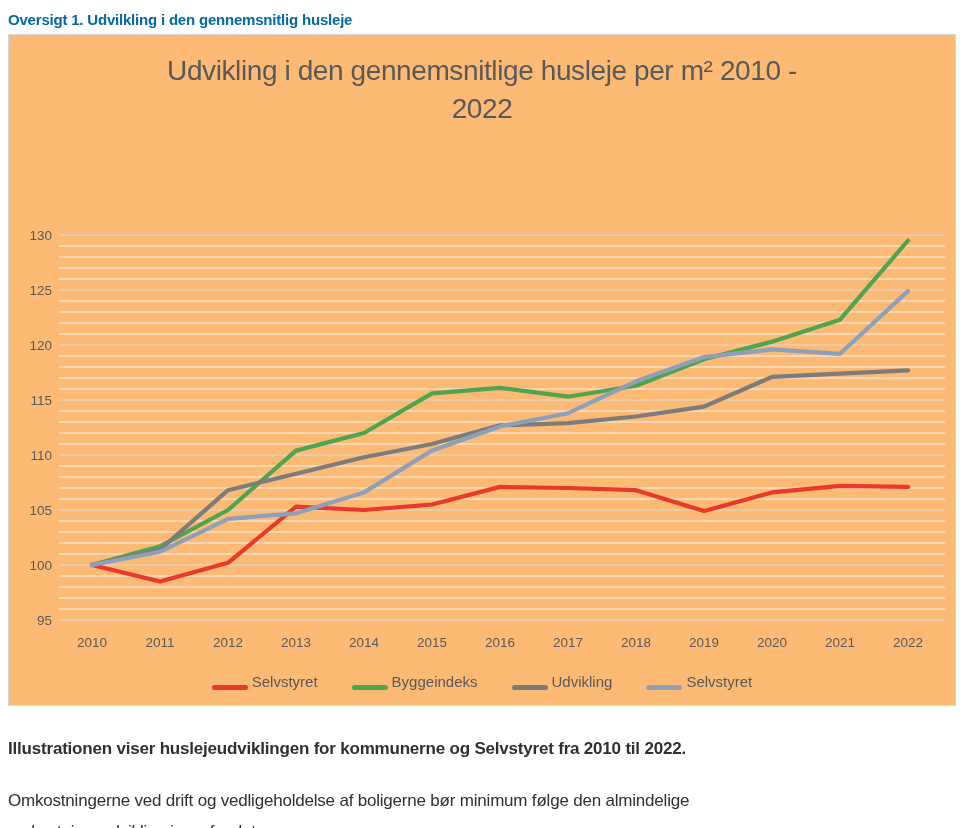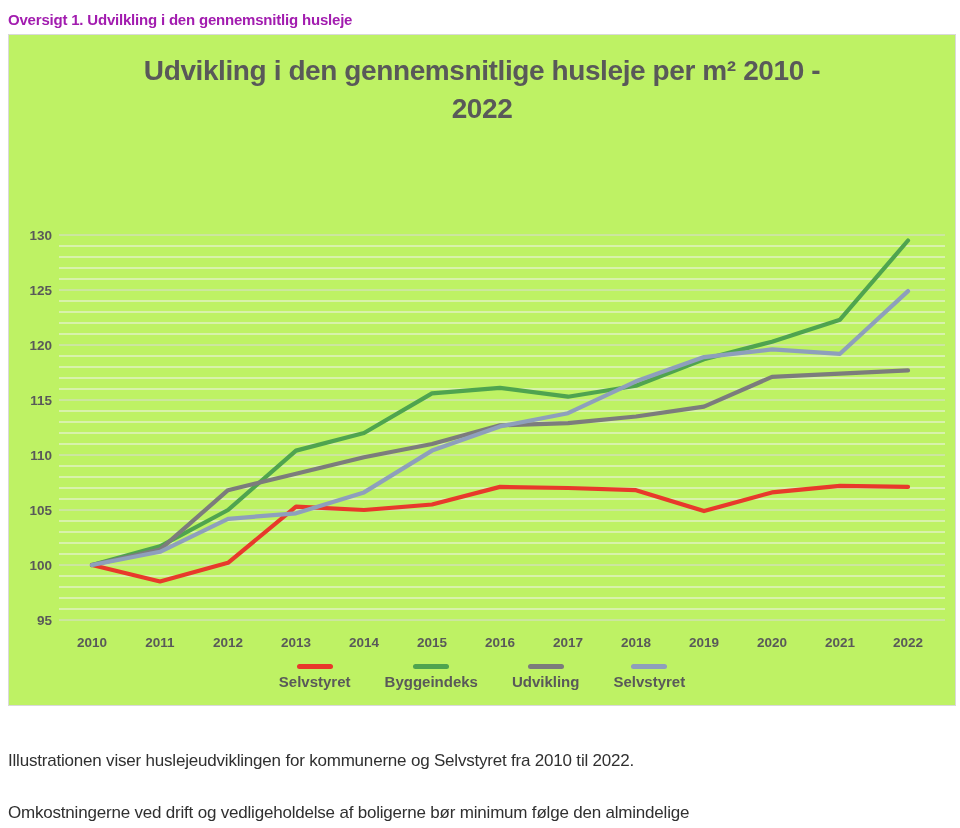--- a/index.html
+++ b/index.html
@@ -11,32 +11,31 @@
   body {
     width: 960px;
     height: 828px;
     position: relative;
     overflow: hidden;
   }
   .heading {
     margin: 11px 4px 6px 8px;
     font-size: 15px;
     font-weight: bold;
-    color: #a21caf;
+    color: #0369a1;
     letter-spacing: -0.2px;
   }
   .chart-box {
     position: relative;
     margin-left: 8px;
     width: 946px;
     height: 670px;
     border: 1px solid #d9d9d9;
-    background: #bef264;
+    background: #fdba74;
     box-sizing: content-box;
-    font-weight: bold;
   }
   .chart-title {
     padding-top: 17px;
     text-align: center;
     font-size: 28px;
     line-height: 38px;
     color: #595959;
     letter-spacing: -0.4px;
   }
   .chart-title span { display: block; }
@@ -57,43 +56,42 @@
     left: 0;
     bottom: 15px;
     width: 100%;
     display: flex;
     justify-content: center;
     align-items: center;
     gap: 34px;
   }
   .legend-item {
     display: flex;
-    align-items: center;
+    align-items: flex-end;
     gap: 4px;
-    flex-direction: column;
   }
   .legend-swatch {
     width: 36px;
     height: 5px;
     border-radius: 3px;
     display: inline-block;
   }
   .legend-label {
     font-size: 15px;
     color: #595959;
   }
   .body-text {
     margin: 0 0 0 8px;
     font-size: 17px;
     line-height: 31px;
     color: #303030;
     letter-spacing: -0.2px;
     max-width: 780px;
   }
-  .body-text.first { margin-top: 39px; }
+  .body-text.first { margin-top: 27px; font-weight: bold; }
   .body-text.second { margin-top: 21px; }
 </style>
 </head>
 <body>
 
 <div class="heading">Oversigt 1. Udvilkling i den gennemsnitlig husleje</div>
 
 <div class="chart-box">
   <div class="chart-title">
     <span>Udvikling i den gennemsnitlige husleje per m² 2010 -</span>

